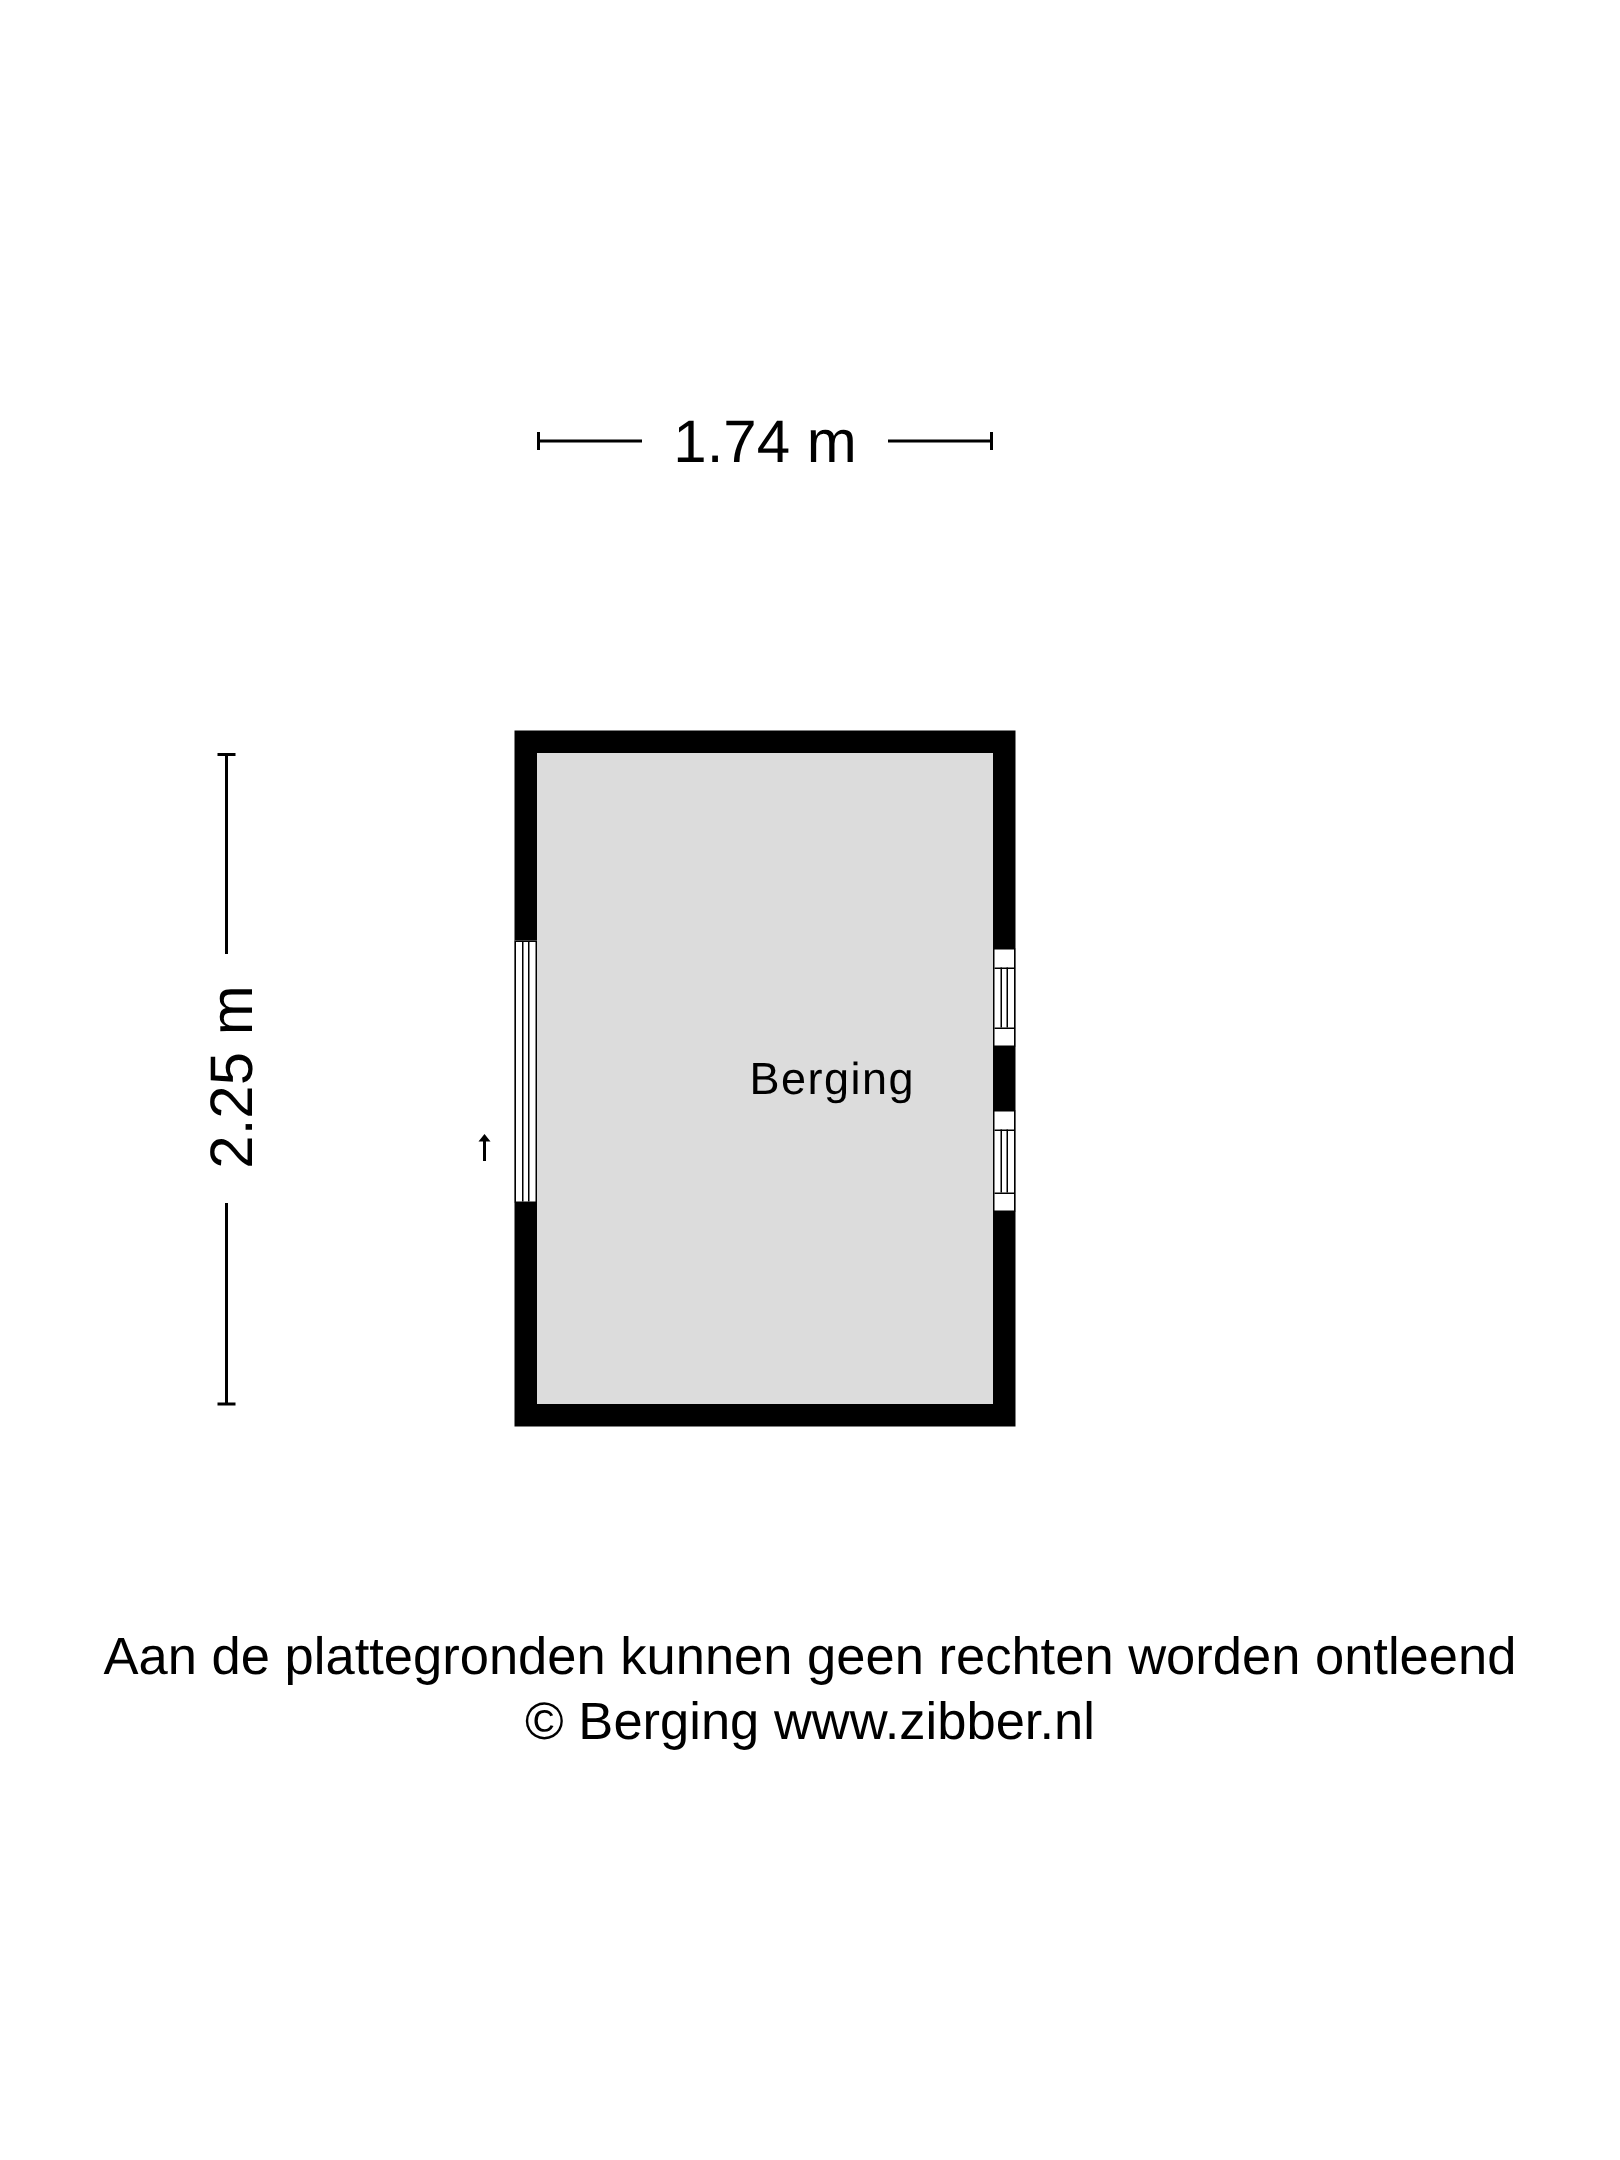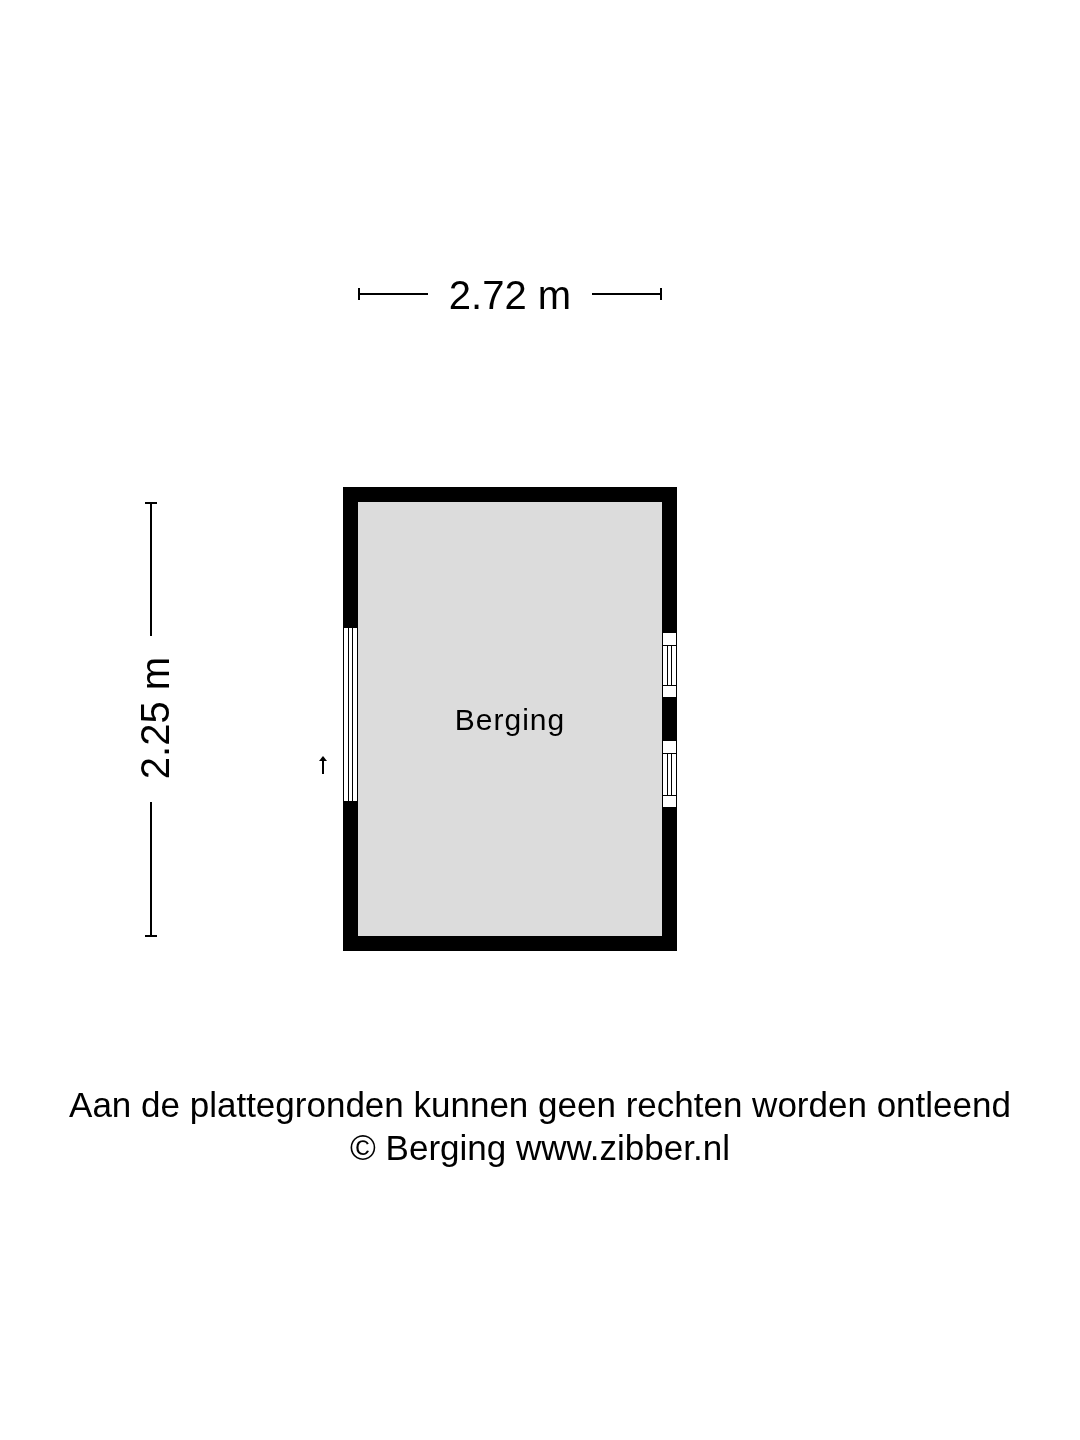--- a/index.html
+++ b/index.html
@@ -15,21 +15,21 @@
   
   .vdim-line { position: absolute; width: 2px; background: #000; left: 150px; }
   .vdim-tick { position: absolute; height: 2px; width: 12px; background: #000; left: 145px; }
   .vdim-label { position: absolute; left: 75px; top: 695px; width: 160px; height: 46px;
                 text-align: center; font-size: 40px; line-height: 46px;
                 transform: rotate(-90deg); transform-origin: 80px 23px; }
 
   
   .room-outer { position: absolute; left: 343px; top: 487px; width: 334px; height: 464px; background: #000; }
   .room-inner { position: absolute; left: 358px; top: 502px; width: 304px; height: 434px; background: #dcdcdc; }
-  .room-label { position: absolute; left: 410px; top: 700px; width: 200px; text-align: center;
+  .room-label { position: absolute; left: 410px; top: 700px; width: 200px; text-align: right;
                 font-size: 30px; letter-spacing: 1px; line-height: 40px; }
 
   
   .win-left { position: absolute; left: 343px; top: 627px; width: 15px; height: 175px;
               background: #fff; box-sizing: border-box; border: 1px solid #000; }
   .win-left .g { position: absolute; top: 0; bottom: 0; width: 1px; background: #000; }
 
   
   .win-right { position: absolute; left: 662px; width: 15px; background: #fff; box-sizing: border-box;
                border: 1px solid #000; }
@@ -41,21 +41,21 @@
                    border-right: 4px solid transparent; border-bottom: 5px solid #000; }
 
   .disclaimer { position: absolute; left: 0; width: 1080px; text-align: center; font-size: 35px; line-height: 42px; }
 </style>
 </head>
 <body>
 
 <div>
   <div class="hdim-tick" style="left:358px"></div>
   <div class="hdim-line" style="left:358px;width:70px"></div>
-  <div class="hdim-label">2.72 m</div>
+  <div class="hdim-label">1.74 m</div>
   <div class="hdim-line" style="left:592px;width:70px"></div>
   <div class="hdim-tick" style="left:660px"></div>
 </div>
 
 <div>
   <div class="vdim-tick" style="top:502px"></div>
   <div class="vdim-line" style="top:502px;height:134px"></div>
   <div class="vdim-label">2.25 m</div>
   <div class="vdim-line" style="top:802px;height:134px"></div>
   <div class="vdim-tick" style="top:935px"></div>

